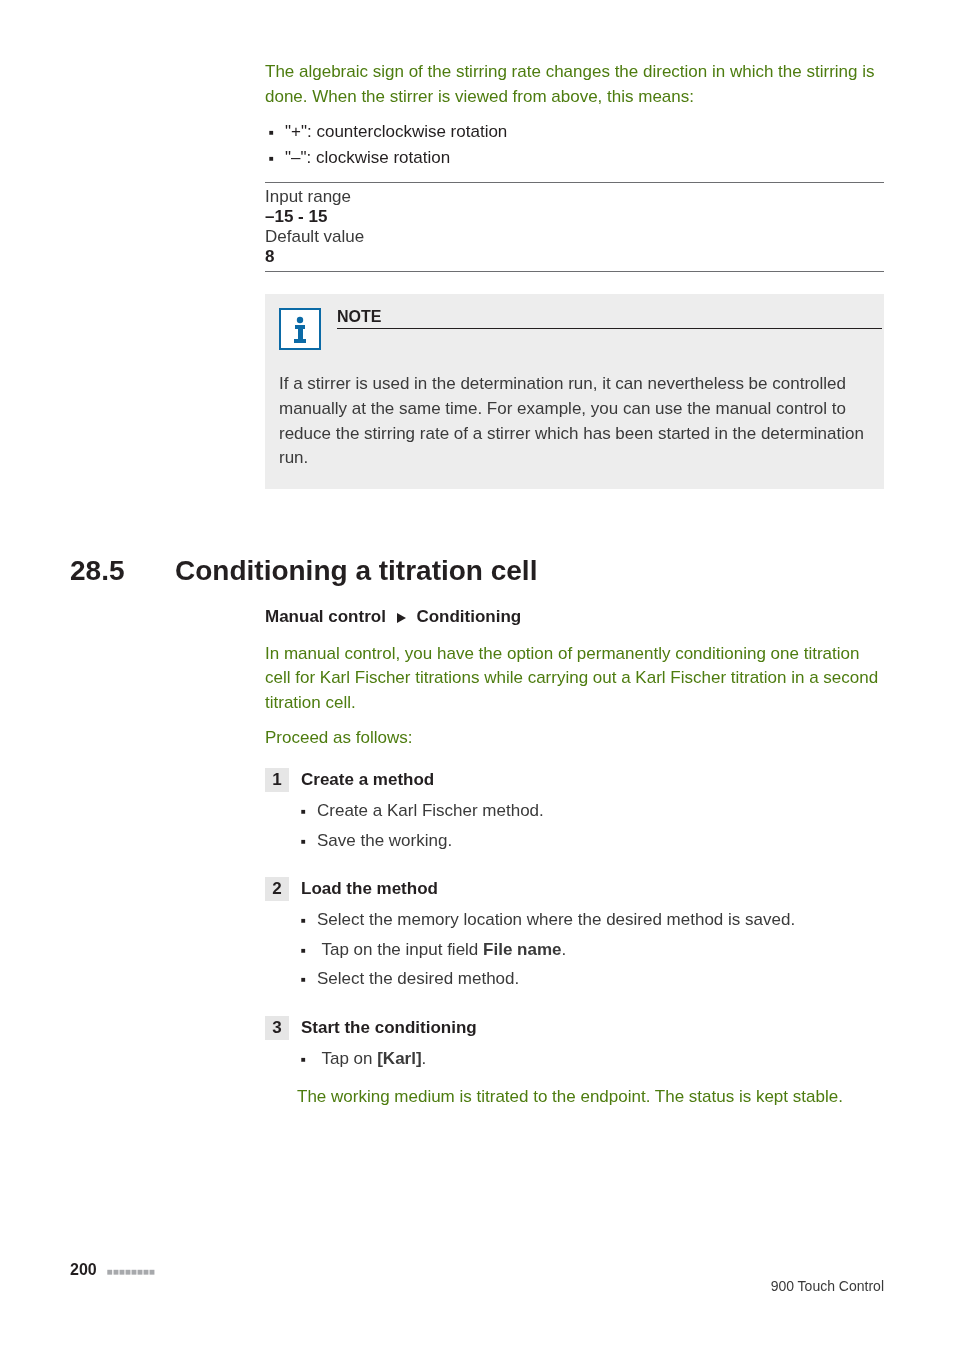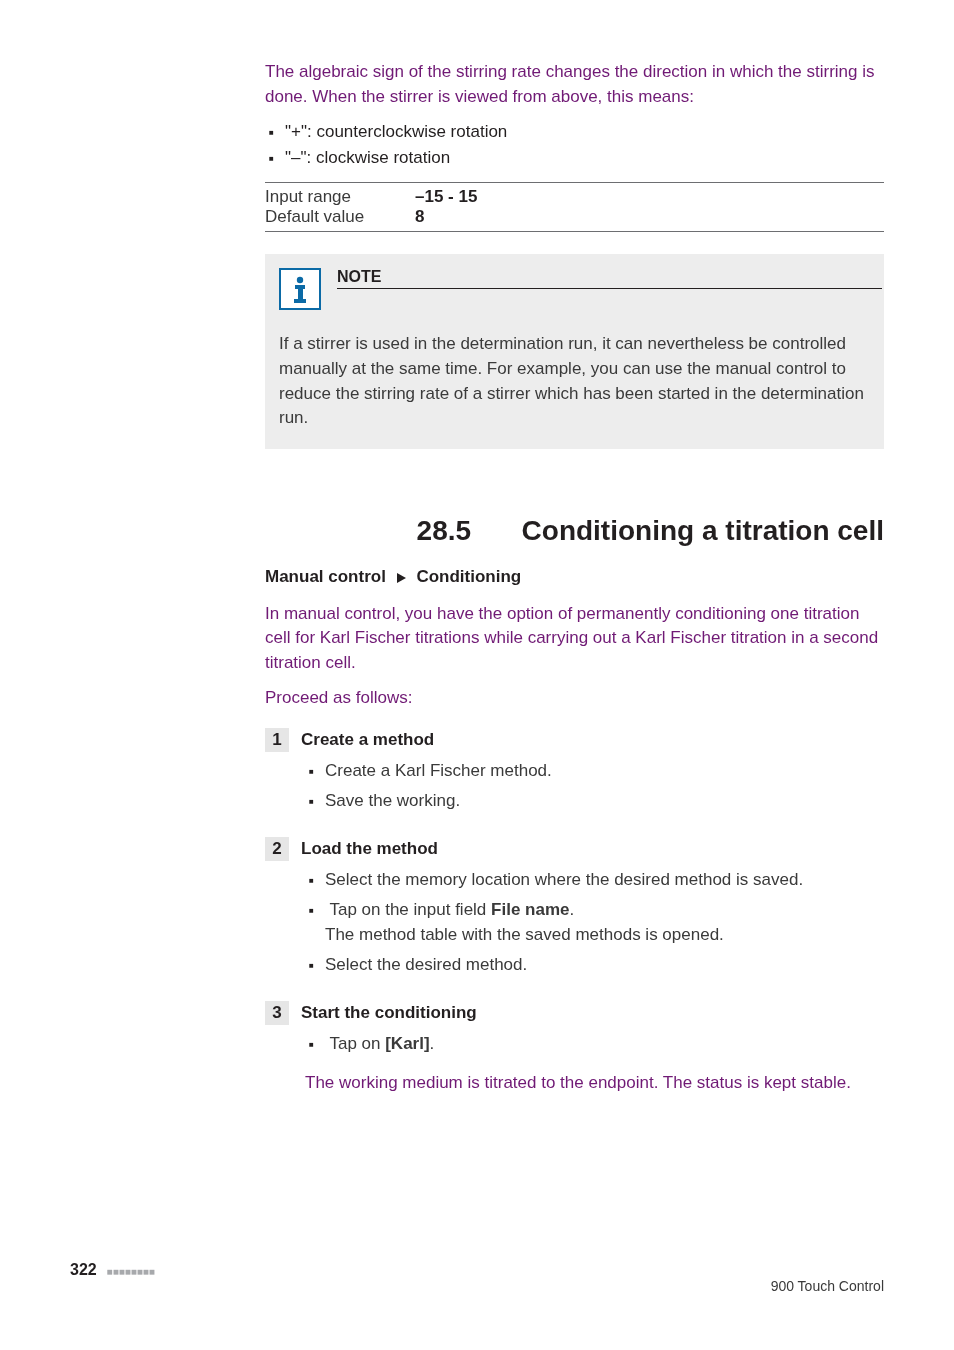--- a/index.html
+++ b/index.html
@@ -36,21 +36,21 @@
     line-height: 1;
   }
   .content-col {
     margin-left: 195px;
     margin-right: 0;
   }
   p {
     margin: 0 0 10px 0;
     font-size: 17px;
     line-height: 1.45;
-    color: #701a75;
+    color: #4d7c0f;
   }
   ul.simple {
     margin: 0 0 12px 0;
     padding-left: 20px;
     font-size: 17px;
     line-height: 1.5;
     list-style: none;
   }
   ul.simple li::before {
     content: "■";
@@ -63,20 +63,21 @@
   }
   .param-table {
     border-top: 1px solid #6d6e71;
     border-bottom: 1px solid #6d6e71;
     padding: 4px 0 4px 0;
     margin-bottom: 22px;
     font-size: 17px;
   }
   .param-row {
     display: flex;
+    flex-direction: column;
   }
   .param-label {
     width: 150px;
     color: #3a3a3a;
   }
   .param-value {
     font-weight: 700;
   }
   .note-box {
     background: #ededed;
@@ -116,21 +117,20 @@
     margin-top: 22px;
     font-size: 17px;
     line-height: 1.45;
     color: #3a3a3a;
   }
 
   .section-row {
     display: flex;
     align-items: baseline;
     margin: 0 0 20px 0;
-    justify-content: flex-end;
   }
   .section-num {
     font-size: 28px;
     font-weight: 800;
     color: #231f20;
     width: 105px;
     flex: 0 0 auto;
   }
   .section-title {
     font-size: 28px;
@@ -166,21 +166,21 @@
   .step-num-box {
     width: 24px;
     background: #e6e6e6;
     text-align: center;
     padding: 2px 0;
     margin-right: 12px;
     flex: 0 0 auto;
     font-weight: 700;
   }
   .step-body {
-    margin-left: 40px;
+    margin-left: 32px;
     font-size: 17px;
     line-height: 1.5;
     color: #3a3a3a;
   }
   .step-body ul {
     margin: 0 0 14px 0;
     padding-left: 20px;
     list-style: none;
   }
   .step-body ul li {
@@ -303,21 +303,20 @@
       <div class="step">
         <div class="step-head">
           <span class="step-num-box">2</span>
           <span>Load the method</span>
         </div>
         <div class="step-body">
           <ul>
             <li>Select the memory location where the desired method is saved.</li>
             <li>
               <span>Tap on the input field </span><b>File name</b><span>.</span>
-              <div>The method table with the saved methods is opened.</div>
             </li>
             <li>Select the desired method.</li>
           </ul>
         </div>
       </div>
 
       <div class="step">
         <div class="step-head">
           <span class="step-num-box">3</span>
           <span>Start the conditioning</span>
@@ -331,19 +330,19 @@
           <p>The working medium is titrated to the endpoint. The status is kept stable.</p>
         </div>
       </div>
 
     </div>
 
   </div>
 
   <div class="footer">
     <span>
-      <span class="pagenum">322</span>
+      <span class="pagenum">200</span>
       <span class="squares" style="margin-left:6px;">■■■■■■■■</span>
     </span>
     <span class="device">900 Touch Control</span>
   </div>
 
 </div>
 
 </body></html>

